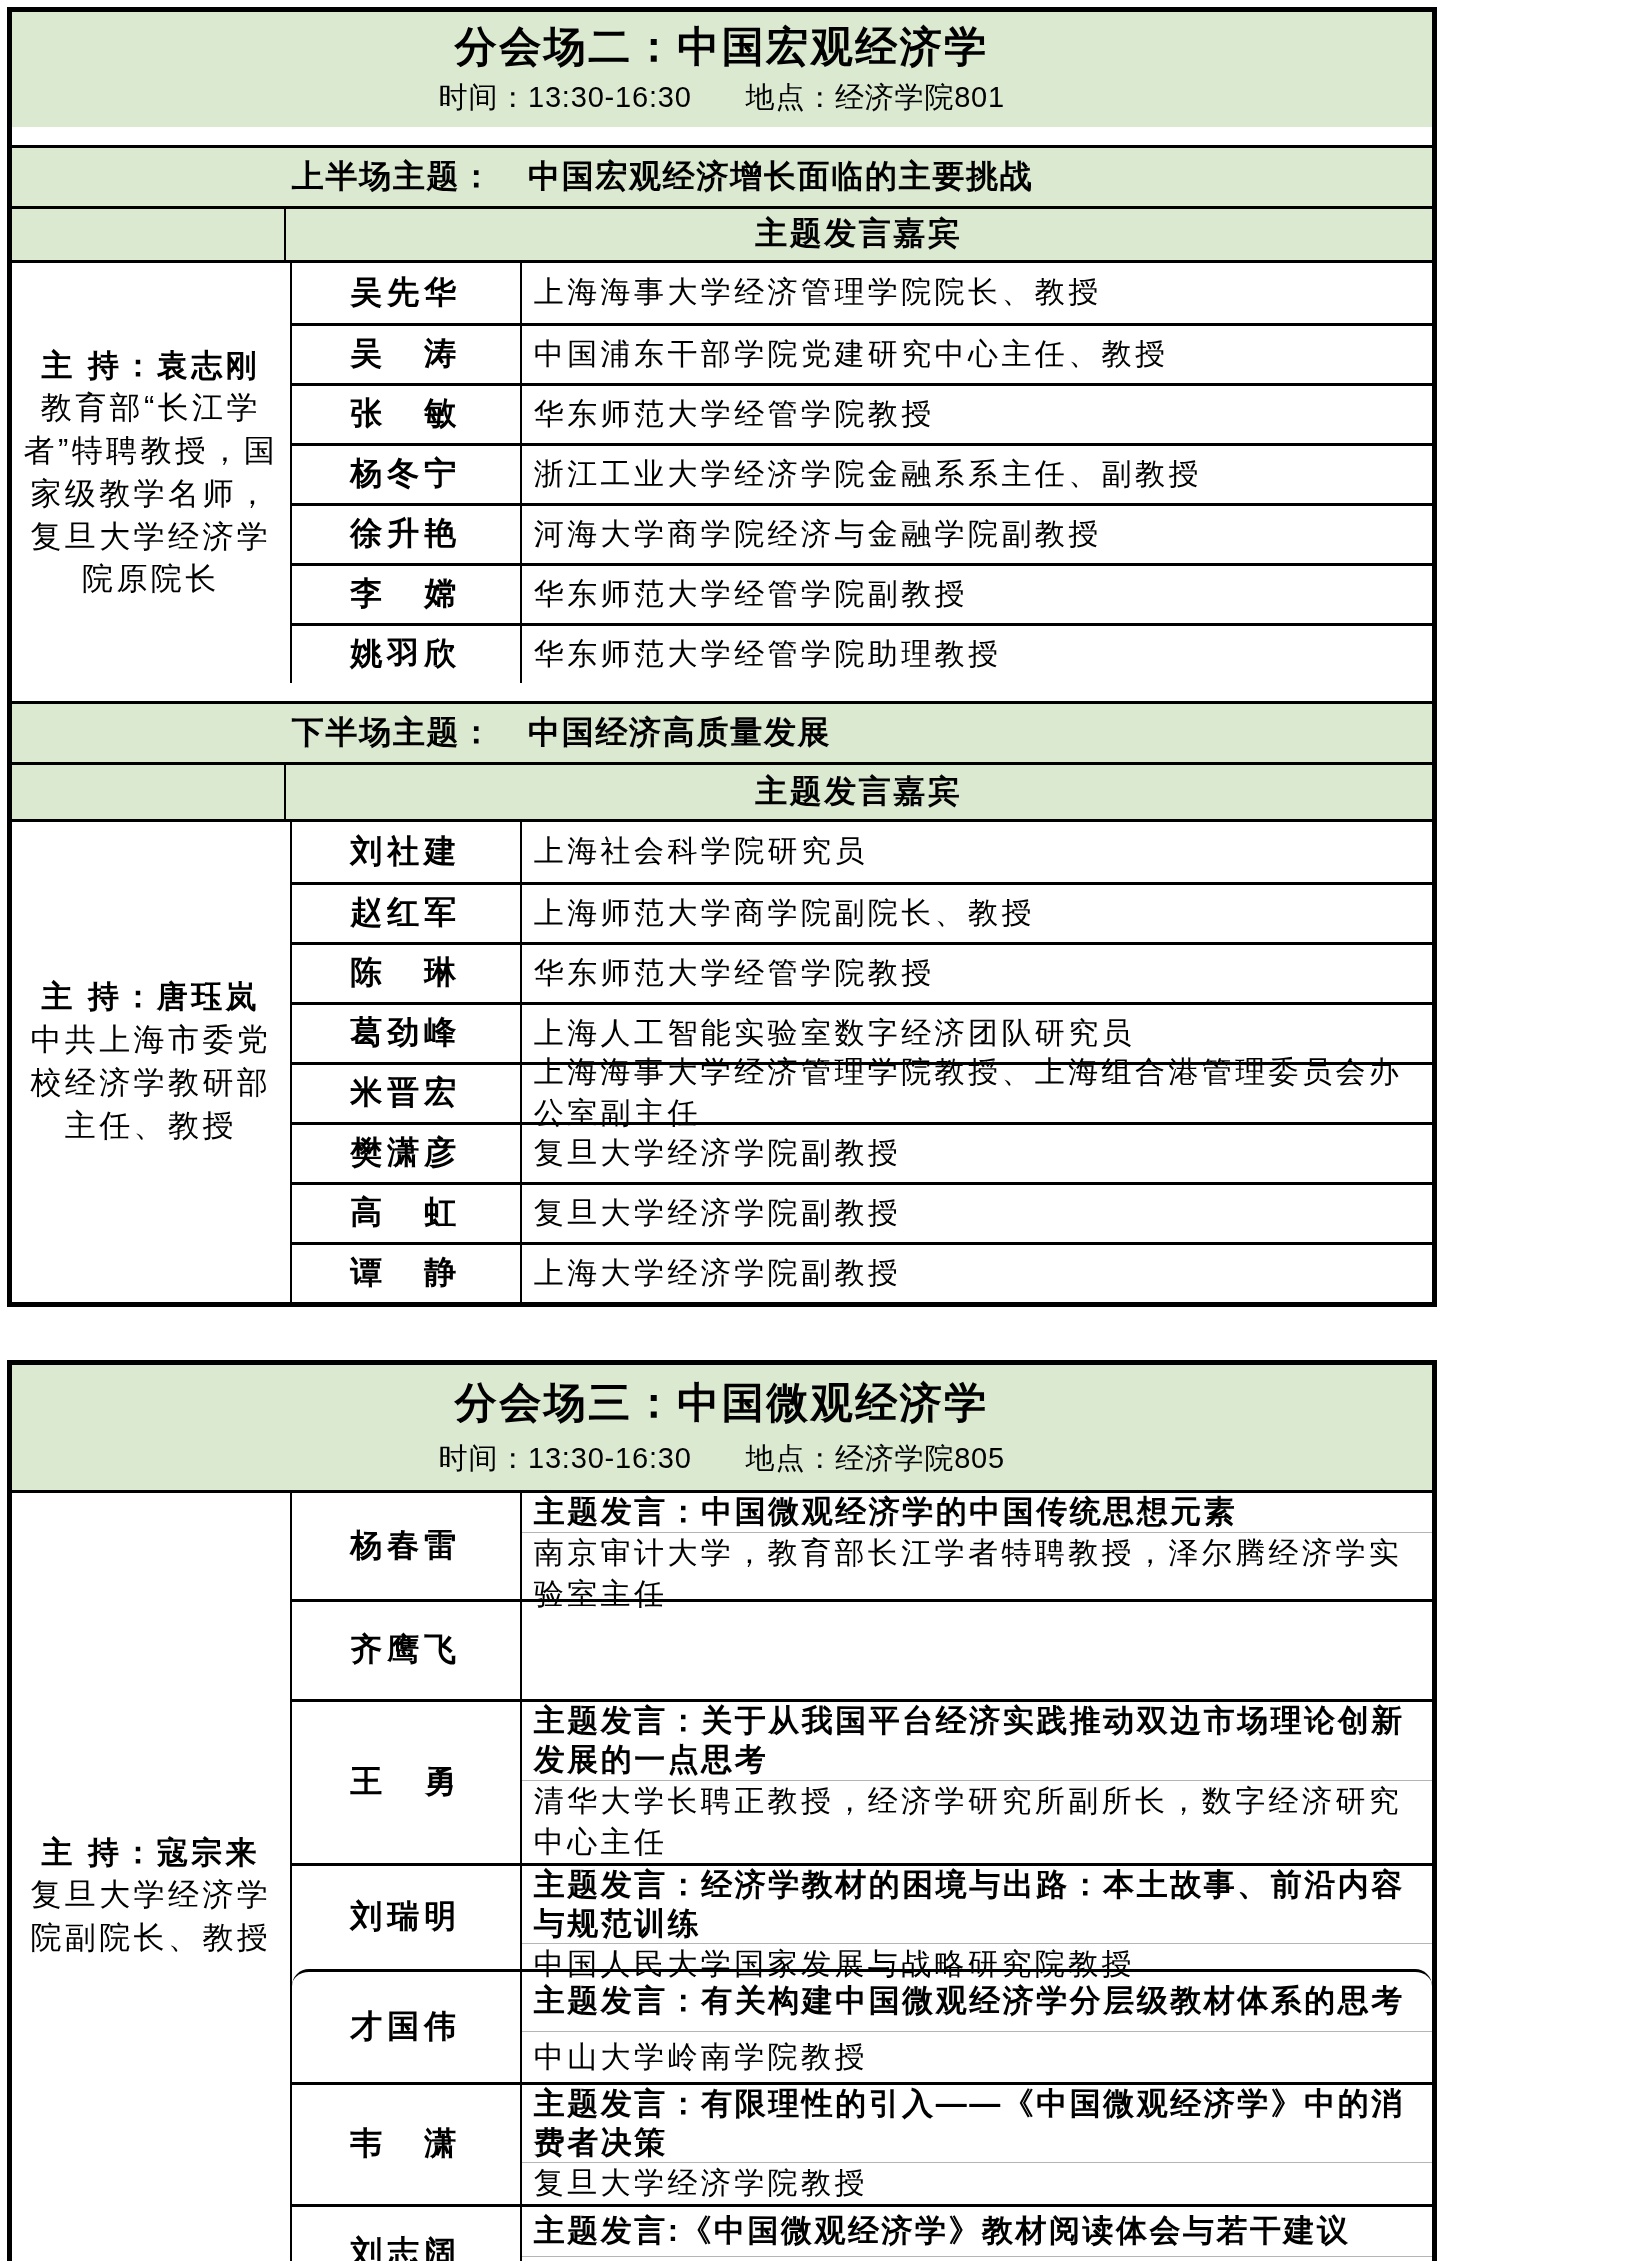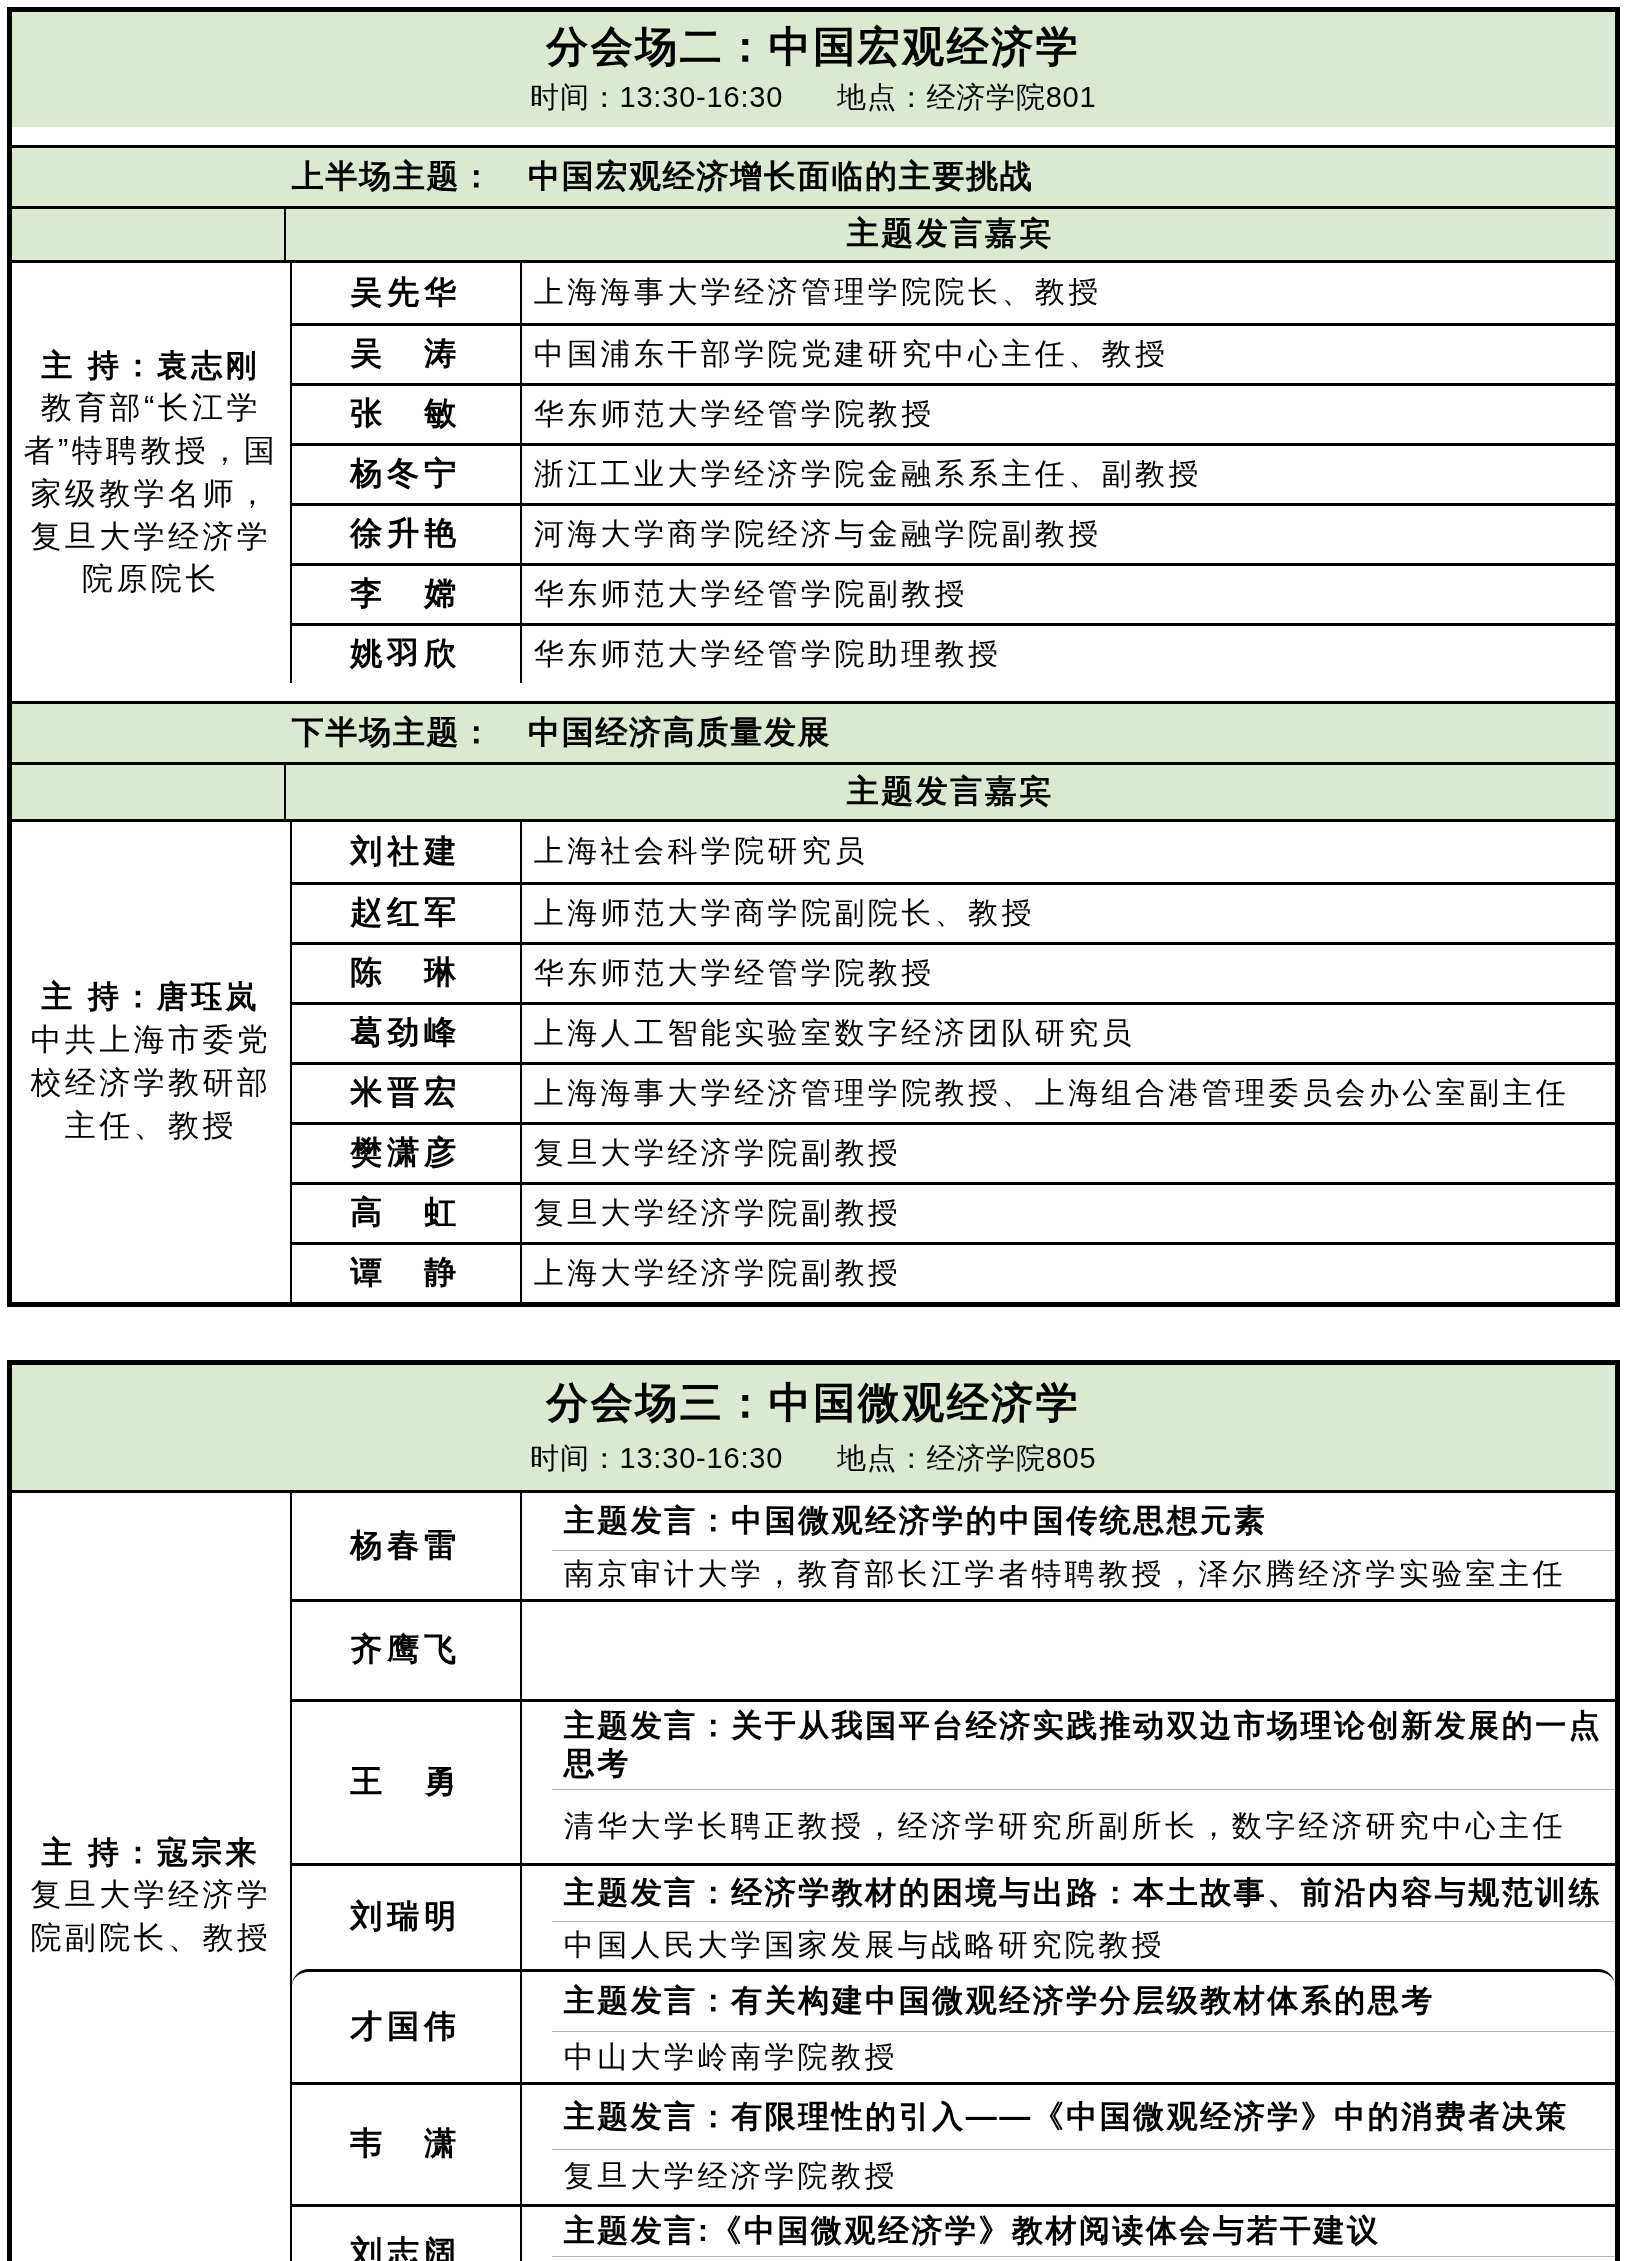--- a/index.html
+++ b/index.html
@@ -3,21 +3,21 @@
 <meta charset="utf-8">
 <style>
   html,body{margin:0;padding:0;}
   body{
     width:1626px;height:2261px;background:#ffffff;position:relative;
     font-family:"Liberation Sans",sans-serif;color:#000;
     -webkit-font-smoothing:antialiased;
   }
   .page{width:1626px;height:2261px;overflow:hidden;}
   .tbl{
-    box-sizing:border-box;width:1613px;margin-left:6.8px;
+    box-sizing:border-box;width:1430px;margin-left:6.8px;
     border:5px solid #000;background:#fff;
   }
   .tbl1{margin-top:6.8px;}
   .tbl-gap{height:53px;background:#fff;}
   
   .green{background:#dbe9d1;}
   .sec{box-sizing:border-box;}
   .sec + .sec{border-top:3.4px solid #000;}
   .head-main{
     height:115px;display:flex;flex-direction:column;align-items:center;
@@ -60,21 +60,21 @@
   .desc-cell{
     flex:1;display:flex;align-items:center;
     padding-left:12px;font-size:30px;letter-spacing:3.4px;
   }
   
   .trow{box-sizing:border-box;display:flex;align-items:stretch;}
   .trow + .trow{border-top:3.4px solid #000;}
   .tbl2 .rows .trow:first-child{border-top:none;}
   .r1{height:106px;} .r2{height:100px;} .r3{height:164px;} .r4{height:106px;}
   .r5{height:113px;border-radius:17px;} .r6{height:122px;} .r7{height:95px;}
-  .detail-cell{flex:1;display:flex;flex-direction:column;min-width:0;padding-left:30px;}
+  .detail-cell{flex:1;display:flex;flex-direction:column;min-width:0;}
   .topic-line{
     flex:1.2;display:flex;align-items:center;border-bottom:1.7px solid #b5b5b5;
     padding-left:12px;padding-right:3.4px;
     font-size:31px;font-weight:bold;letter-spacing:2.5px;line-height:1.25;
   }
   .affil-line{
     flex:1;display:flex;align-items:center;padding-left:12px;
     font-size:30px;letter-spacing:3.4px;
   }
 </style>

